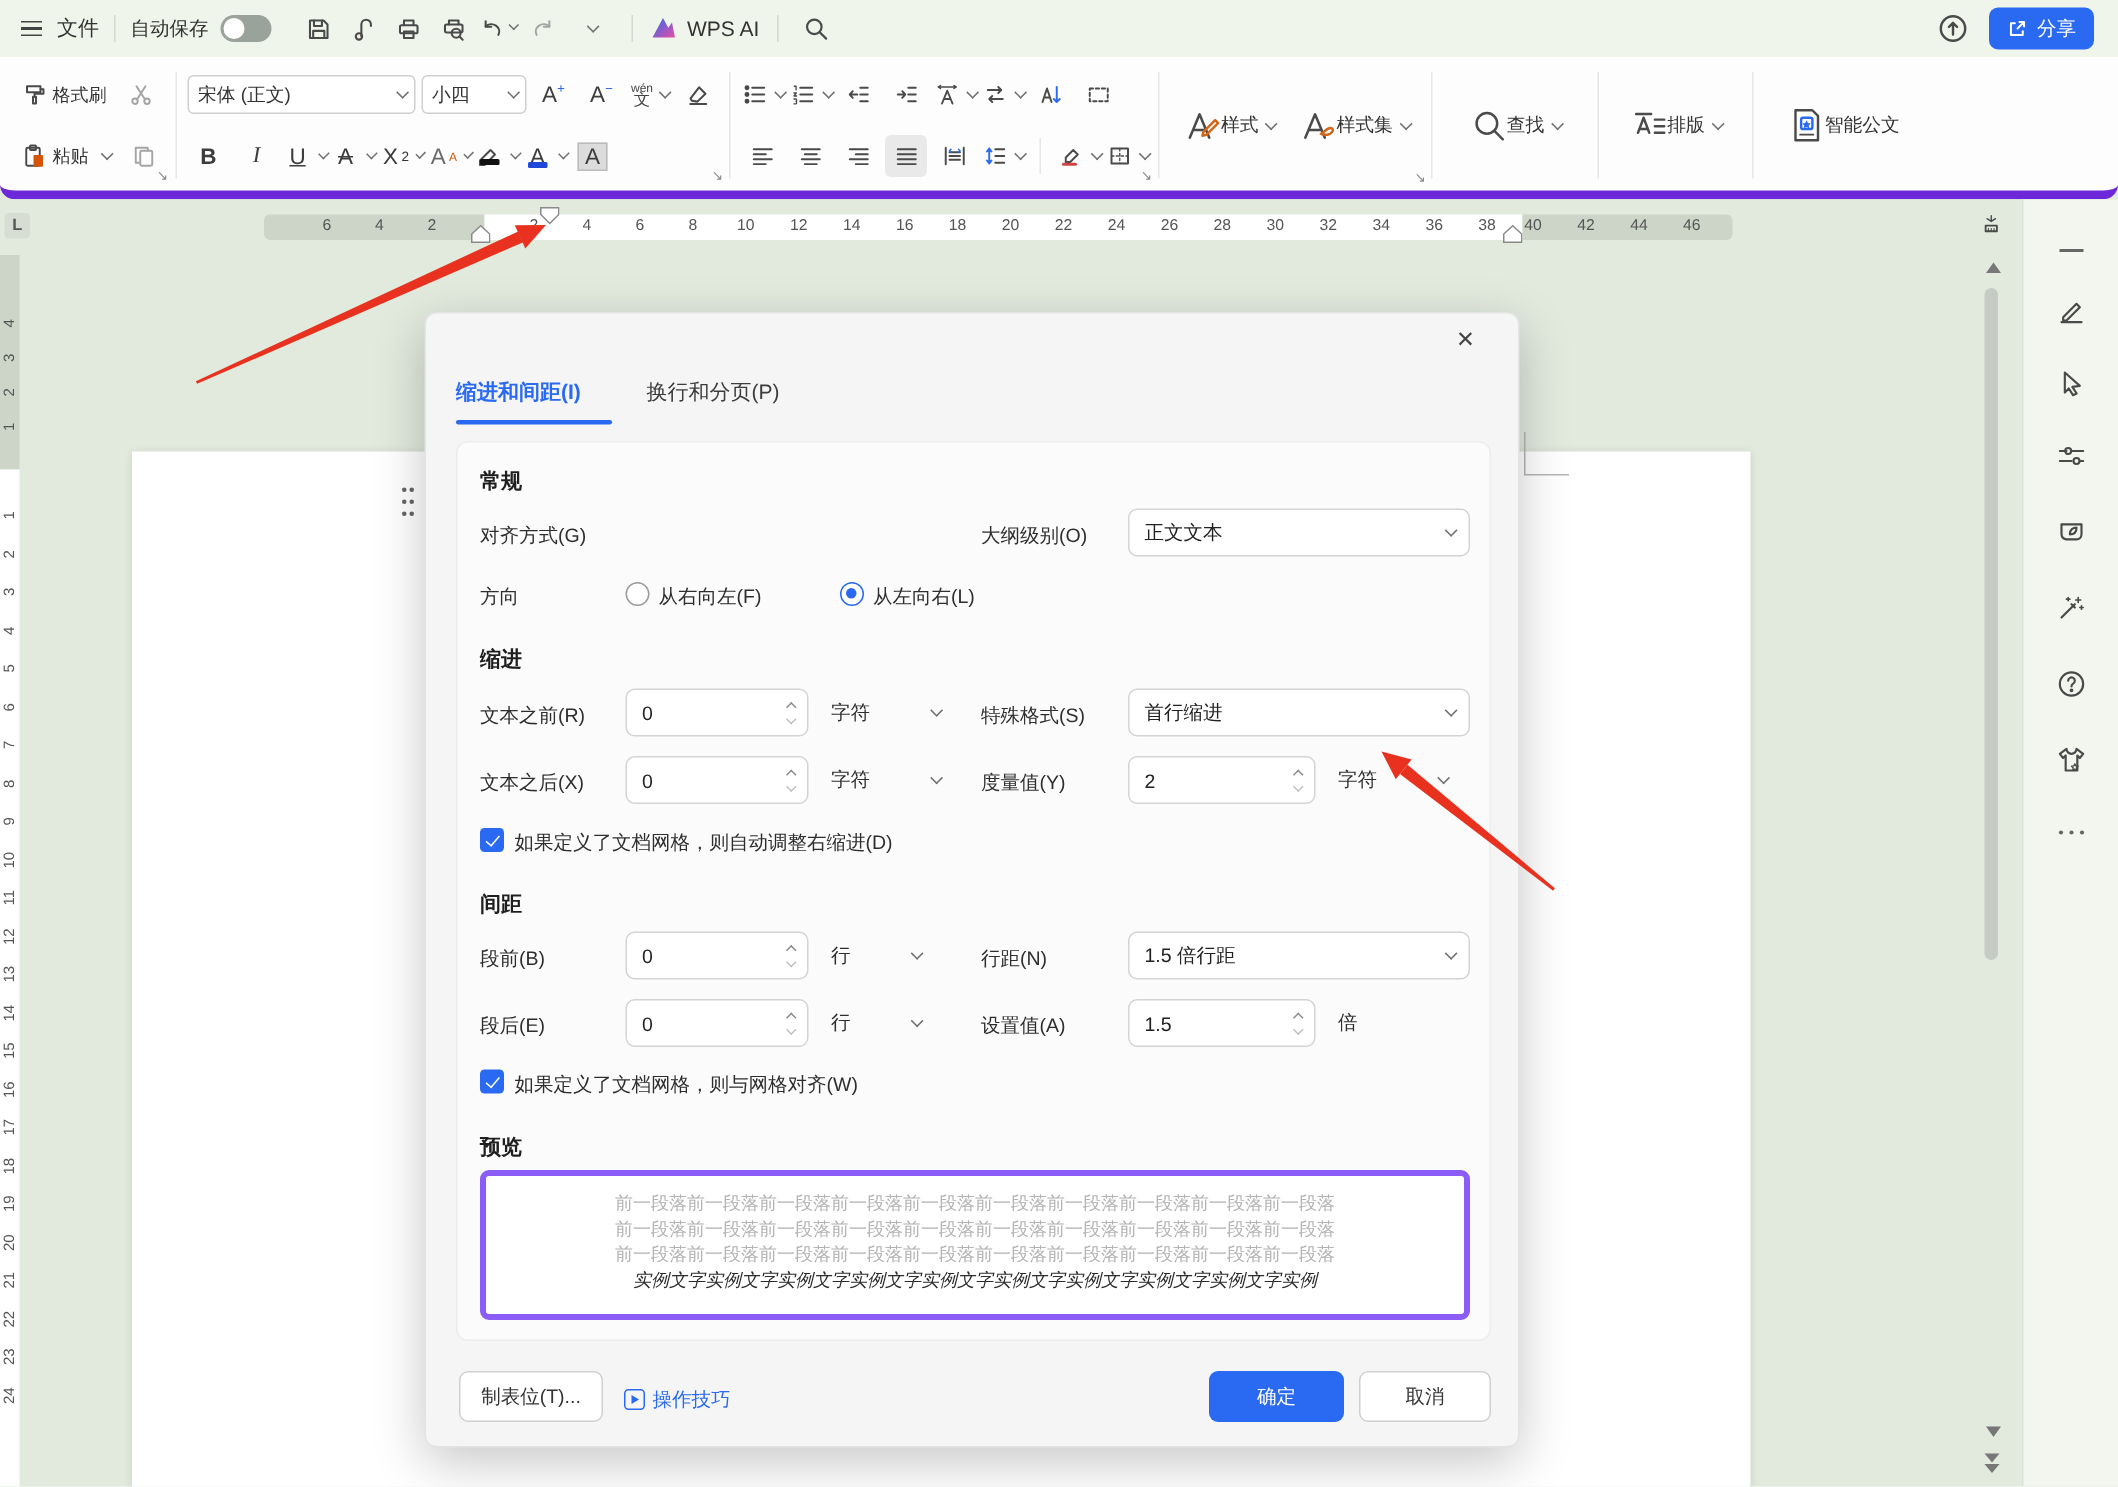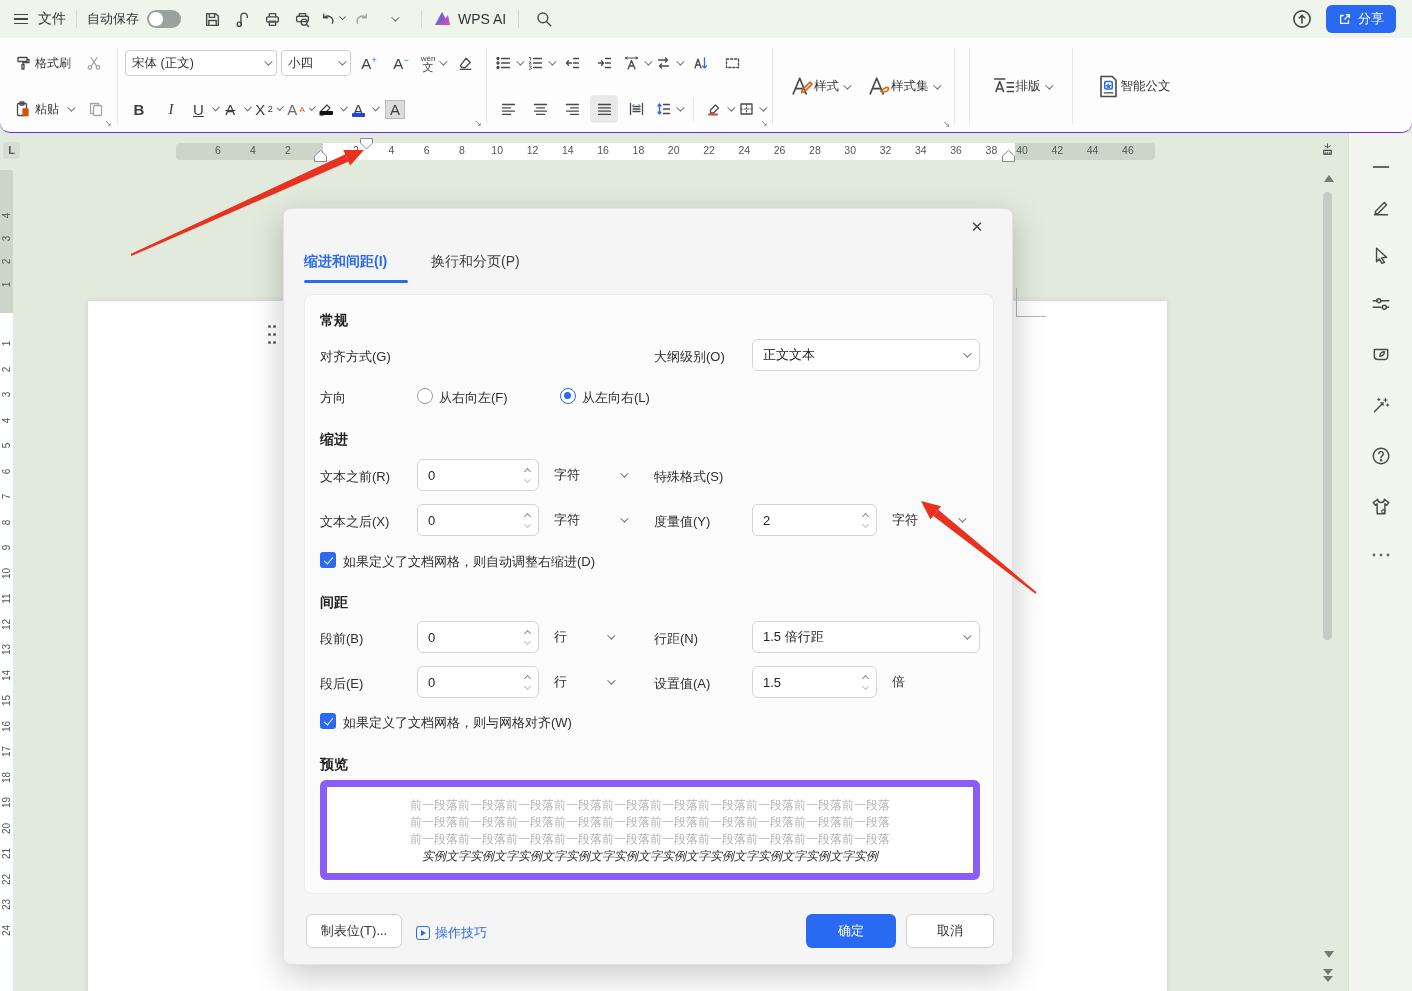--- a/index.html
+++ b/index.html
@@ -18,21 +18,21 @@
   .vdiv { width:1px; height:18px; background:#d4d9d0; margin:0 10px; }
   .toggle { width:34px; height:18px; border-radius:9px; background:#9aa29c; position:relative; margin-left:8px; }
   .toggle::after { content:''; position:absolute; left:2px; top:2px; width:14px; height:14px; border-radius:50%; background:#fff; }
   .qbtn { width:28px; height:26px; display:flex; align-items:center; justify-content:center; border-radius:4px; margin:0 1px; }
   #menu-tabs { display:flex; margin-left:18px; gap:6px; }
   #menu-tabs span { padding:0 11px; height:38px; line-height:36px; display:inline-block; font-size:14px; position:relative; }
   #menu-tabs span.active { color:#2a6af2; font-weight:bold; }
   #menu-tabs span.active::after { content:''; position:absolute; left:11px; right:11px; bottom:2px; height:3px; border-radius:2px; background:#2a6af2; }
   .share-btn { background:#2a6af2; color:#fff; height:28px; border-radius:6px; display:flex; align-items:center; padding:0 12px; gap:6px; font-size:13px; }
   
-  #toolbar { left:0; top:38px; width:1412px; height:95px; background:#fdfdfd; border-bottom:1px solid #6d28d9; display:flex; align-items:stretch; padding:6px 6px 4px 10px; border-radius:0 0 10px 10px; }
+  #toolbar { left:0; top:38px; width:1412px; height:95px; background:#fdfdfd; border-bottom:6px solid #6d28d9; display:flex; align-items:stretch; padding:6px 6px 4px 10px; border-radius:0 0 10px 10px; }
   .tb-sep { width:1px; background:#e6e6e6; margin:4px 7px; }
   .tb-col { display:flex; flex-direction:column; justify-content:space-between; padding:2px 0; }
   .tb-row { display:flex; align-items:center; gap:4px; height:34px; }
   .tb-btn { display:flex; align-items:center; gap:4px; padding:0 5px; height:30px; border-radius:4px; font-size:12px; color:#333; }
   .tb-ico { width:28px; height:28px; display:flex; align-items:center; justify-content:center; border-radius:4px; }
   .tb-ico.on { background:#e9e9e9; }
   .combo { height:26px; border:1px solid #cfcfcf; border-radius:4px; background:#fff; display:flex; align-items:center; padding:0 6px; font-size:12.5px; justify-content:space-between; }
   .fmt { font-size:15px; color:#3d3d3d; width:22px; text-align:center; }
   .bar-under { position:relative; }
   .bar-under::after { content:''; position:absolute; left:3px; right:3px; bottom:1px; height:4px; background:var(--bar,#000); border-radius:1px; }
@@ -72,21 +72,21 @@
   .spincol { display:flex; flex-direction:column; gap:3px; align-items:center; }
   .caret-up,.caret-dn { width:5px; height:5px; border-right:1.3px solid #8b8b8b; border-bottom:1.3px solid #8b8b8b; }
   .caret-up { transform:rotate(-135deg); }
   .caret-dn { transform:rotate(45deg); border-color:#c0c0c0; }
   .unit { position:absolute; display:flex; align-items:center; font-size:13px; color:#2e2e2e; height:32px;gap:36px; }
   .radio { position:absolute; width:16px; height:16px; border-radius:50%; border:1.5px solid #9b9b9b; background:#fff; }
   .radio.on { border-color:#2a6af2; }
   .radio.on::after { content:''; position:absolute; left:3px; top:3px; width:7px; height:7px; border-radius:50%; background:#2a6af2; }
   .cb { position:absolute; width:16px; height:16px; border-radius:3px; background:#2a6af2; }
   .cb::after { content:''; position:absolute; left:5.5px; top:2.5px; width:4px; height:8px; border:solid #fff; border-width:0 1.8px 1.8px 0; transform:rotate(40deg); }
-  #preview-box { left:15px; top:485px; width:660px; height:100px; background:#fff; border:7px solid #8b5cf6; border-radius:6px; text-align:center; padding-top:10px; }
+  #preview-box { left:15px; top:485px; width:660px; height:100px; background:#fff; border:4px solid #8b5cf6; border-radius:6px; text-align:center; padding-top:10px; }
   .pv-gray { font-size:12px; color:#b3b3b3; line-height:17px; }
   .pv-dark { font-size:12px; color:#2b2b2b; line-height:17px;font-style:italic; }
   .btn { position:absolute; height:34px; border-radius:6px; font-size:13px; display:flex; align-items:center; justify-content:center; }
   .btn.ghost { background:#fff; border:1px solid #d0d0d0; color:#333; }
   .btn.primary { background:#2a6af2; color:#fff; }
   #tips-link { position:absolute; display:flex; align-items:center; gap:5px; color:#2a6af2; font-size:13px; }
   .play-box { width:14px; height:14px; border:1.3px solid #2a6af2; border-radius:3px; display:flex; align-items:center; justify-content:center; }
   .play-box::after { content:''; width:0; height:0; border-left:5px solid #2a6af2; border-top:3.5px solid transparent; border-bottom:3.5px solid transparent; }
   #annot { left:0; top:0; width:1412px; height:991px; pointer-events:none; z-index:50; }
 </style>
@@ -425,20 +425,27 @@
   </div>
   <div class="bigcol" style="position:relative;">
     <svg width="26" height="26" viewBox="0 0 20 20" class="ico">
         <path d="M4 16L9 4l5 12M5.8 12h6.4"></path>
         <path d="M12 14c2-1 3-3 5-3 1 0 1.5 1 .8 2-1 1.5-3.5 2-5.8 1z" stroke="#d4661a"></path>
       </svg>
     <span><span>样式集</span><span class="chev"></span></span>
     <span class="corner" style="right:-4px; bottom:-1px;">↘</span>
   </div>
   <div class="tb-sep"></div>
+  <div class="bigcol" style="padding:3px 18px;">
+    <svg width="25" height="25" viewBox="0 0 20 20" class="ico">
+        <circle cx="9" cy="9" r="5.5"></circle>
+        <path d="M13 13l4.5 4.5"></path>
+      </svg>
+    <span><span>查找</span><span class="chev"></span></span>
+  </div>
   <div class="tb-sep"></div>
   <div class="bigcol" style="padding:3px 14px;">
     <svg width="25" height="25" viewBox="0 0 20 20" class="ico">
         <path d="M3 4h8"></path>
         <path d="M4 14l3-8 3 8M5 12h4"></path>
         <path d="M13 7h5M13 10.5h5M13 14h5"></path>
       </svg>
     <span><span>排版</span><span class="chev"></span></span>
   </div>
   <div class="tb-sep"></div>
@@ -652,20 +659,24 @@
         <span class="spincol">
           <i class="caret-up"></i>
           <i class="caret-dn"></i>
         </span>
       </div>
     <div class="unit" style="left:249px; top:164px;">
         <span>字符</span>
         <span class="chev"></span>
       </div>
     <div class="lbl" style="left:349px; top:173px;">特殊格式(S)</div>
+    <div class="sel" style="left:447px; top:164px; width:228px;">
+        <span>首行缩进</span>
+        <span class="chev"></span>
+      </div>
     <div class="lbl" style="left:15px; top:218px;">文本之后(X)</div>
     <div class="spin" style="left:112px; top:209px; width:122px;">
         <span>0</span>
         <span class="spincol">
           <i class="caret-up"></i>
           <i class="caret-dn"></i>
         </span>
       </div>
     <div class="unit" style="left:249px; top:209px;">
         <span>字符</span>

